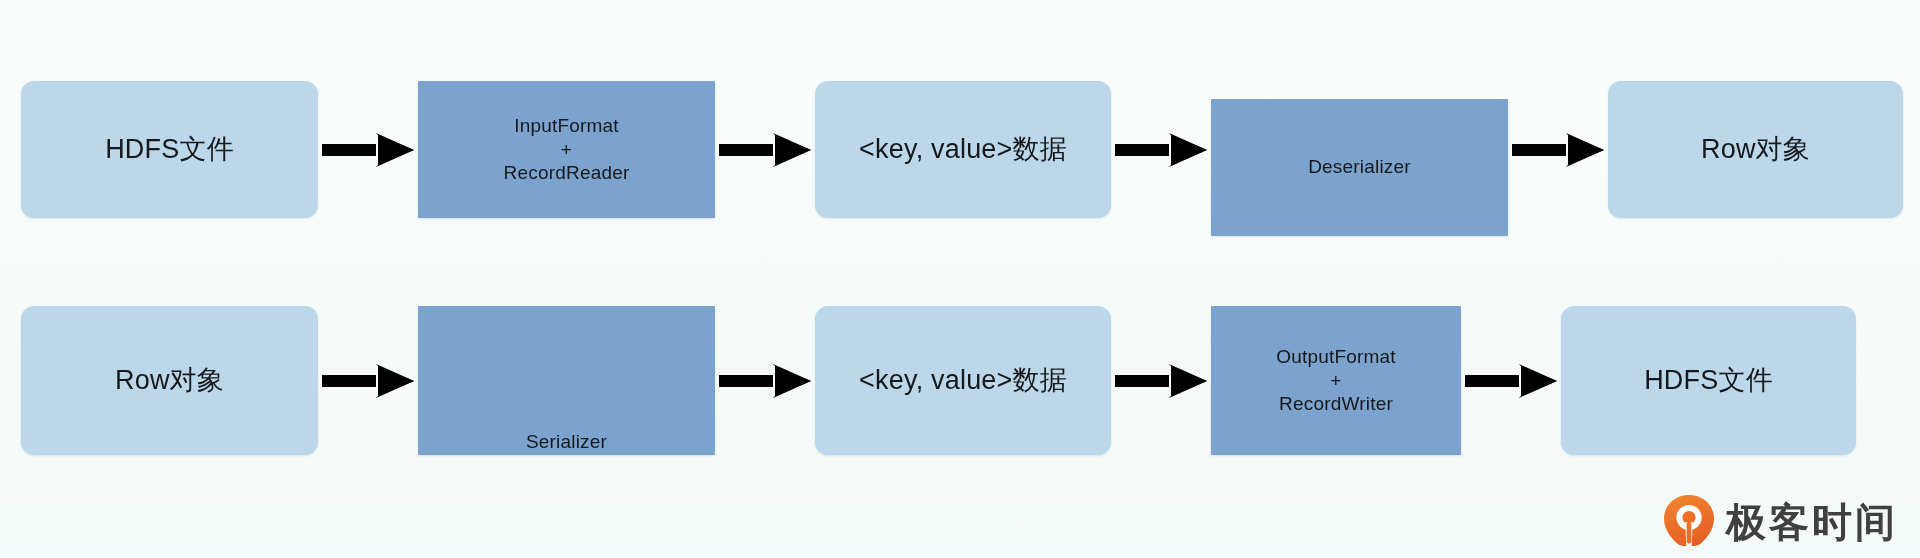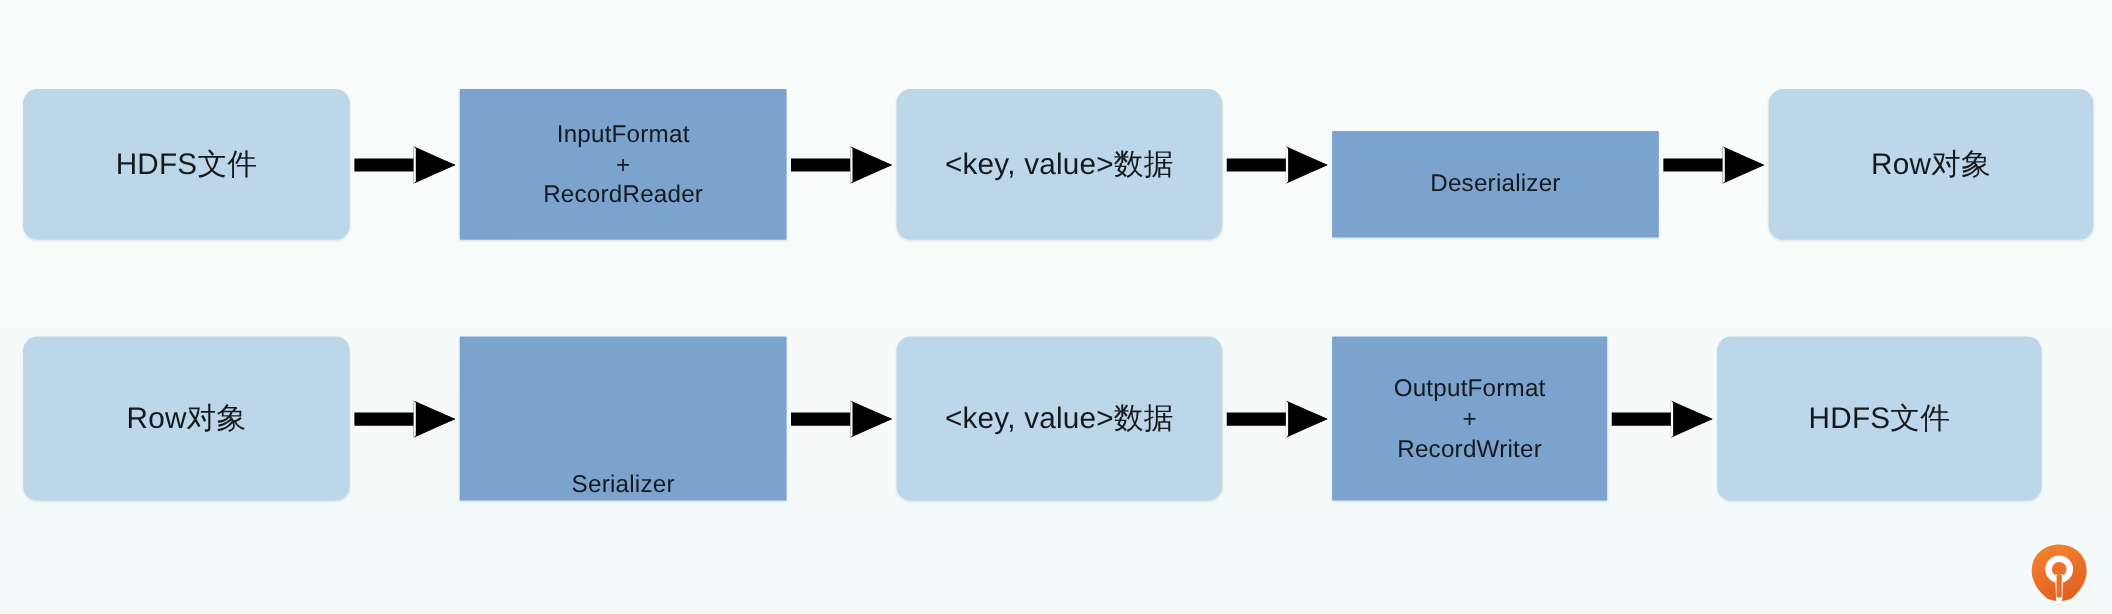--- a/index.html
+++ b/index.html
@@ -54,21 +54,21 @@
   .node.data {
     background: #bdd7ea;
     border-radius: 13px;
     font-size: 27px;
     box-shadow: 0 1px 2px rgba(110,140,165,0.18);
   }
   
   .node.process {
     background: #7ba3ce;
     border-radius: 1px;
-    font-size: 22px;
+    font-size: 19px;
     box-shadow: 0 1px 2px rgba(90,120,155,0.20);
   }
   .node.process.multiline { line-height: 1.26; }
 
   
   .arrow {
     flex: 0 0 auto;
     display: flex;
     align-items: center;
     justify-content: center;
@@ -133,21 +133,21 @@
     </div>
 
     <div class="arrow" style="width:100px;height:137px;">
       <svg width="92" height="34" viewBox="0 0 92 34" aria-hidden="true">
         <path d="M0 11 H54 V0 L92 17 L54 34 V23 H0 Z" fill="#000000"></path>
         <path d="M54 34 L70 17 L54 0 Z" fill="#f8fbfa"></path>
         <path d="M56 2 L92 17 L56 32 Z" fill="#000000"></path>
       </svg>
     </div>
 
-    <div class="node process" style="width:297px;height:97px;margin-top:36px;">
+    <div class="node process" style="width:297px;height:137px;margin-top:36px;">
       <span class="node-text">Deserializer</span>
     </div>
 
     <div class="arrow" style="width:100px;height:137px;">
       <svg width="92" height="34" viewBox="0 0 92 34" aria-hidden="true">
         <path d="M0 11 H54 V0 L92 17 L54 34 V23 H0 Z" fill="#000000"></path>
         <path d="M54 34 L70 17 L54 0 Z" fill="#f8fbfa"></path>
         <path d="M56 2 L92 17 L56 32 Z" fill="#000000"></path>
       </svg>
     </div>
@@ -233,15 +233,16 @@
       <circle cx="26" cy="23.5" r="12.6" fill="#ffffff"></circle>
       <circle cx="26" cy="23.5" r="6.6" fill="#ec6c22"></circle>
 
       <path d="M22.4 28 H29.6 L28.9 50.5 C28.9 52.6 27.6 53.8 26 53.8
                C24.4 53.8 23.1 52.6 23.1 50.5 Z" fill="#ffffff"></path>
       <rect x="23.6" y="27.5" width="4.8" height="22" rx="2.2" fill="#ec6c22"></rect>
 
       <path d="M8 47 C13.5 53.6 19.6 55.8 26 55.8 C32.4 55.8 38.5 53.6 44 47
                C38 51 32 52.4 26 52.4 C20 52.4 14 51 8 47 Z" fill="#ffffff"></path>
     </svg>
+    <span class="wm-text">极客时间</span>
   </div>
 
 </div>
 
 </body></html>

